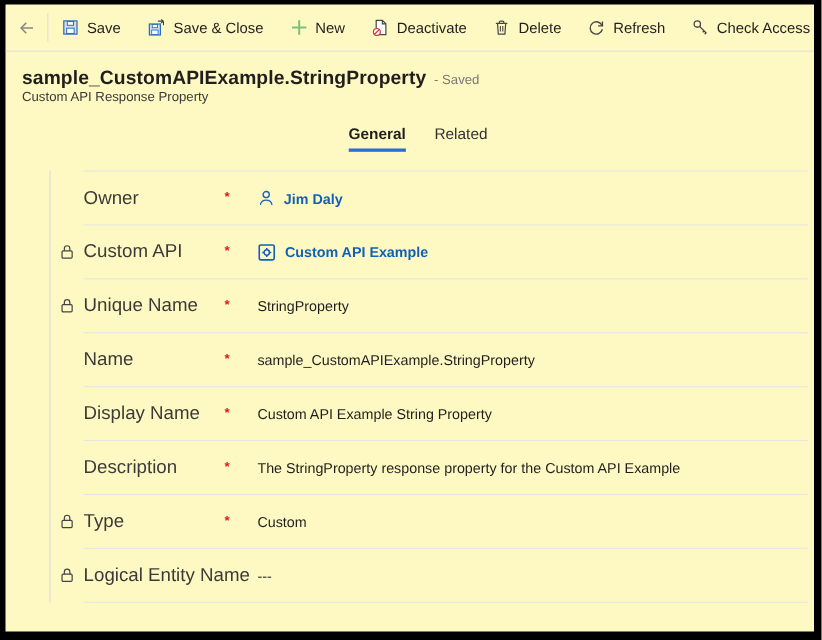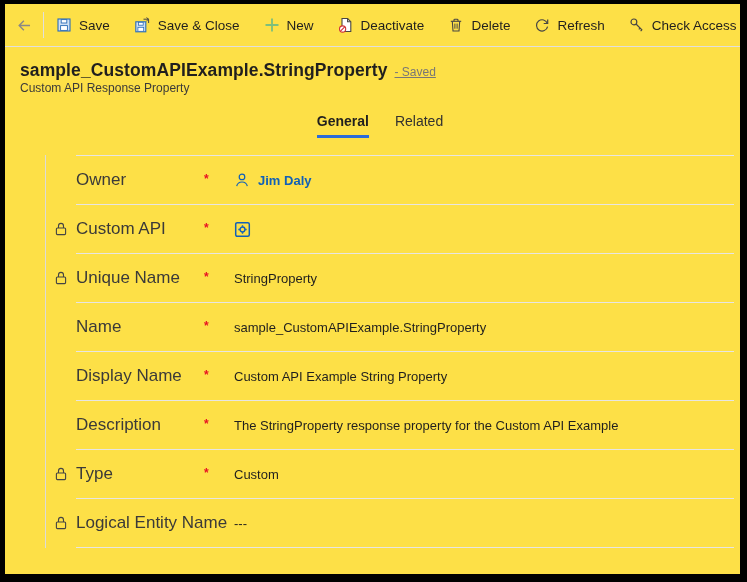--- a/index.html
+++ b/index.html
@@ -20,21 +20,21 @@
   html,body{background:#fff;}
   body{
     font-family:"Liberation Sans", sans-serif;
     color:var(--ink);
     width:747px;height:582px;overflow:hidden;
   }
   .frame{
     width:747px;height:582px;
     border-left:5px solid #000;border-top:4px solid #000;
     border-right:7px solid #000;border-bottom:8px solid #000;
-    background:#fde047;overflow:hidden;
+    background:#fef9c3;overflow:hidden;
   }
   
   .toolbar{
     height:43px;display:flex;align-items:center;
     border-bottom:1px solid var(--toolbar-border);
     white-space:nowrap;
   }
   .back-btn{
     width:38px;height:42px;display:flex;align-items:center;justify-content:center;
     background:none;border:none;cursor:pointer;flex:0 0 auto;
@@ -46,21 +46,21 @@
     font-family:"Liberation Sans", sans-serif;
     font-size:13.5px;color:var(--ink);
     padding:0 12px;height:42px;flex:0 0 auto;
   }
   .tb-btn:first-of-type{margin-left:8px;}
   .tb-btn .ic{display:flex;align-items:center;}
   
   .header{padding:13px 0 0 15px;}
   .title-row{display:flex;align-items:baseline;gap:7px;}
   .page-title{font-size:17.5px;font-weight:bold;color:var(--ink);letter-spacing:.1px;}
-  .save-status{font-size:12px;color:var(--muted);text-decoration:underline;}
+  .save-status{font-size:12px;color:var(--muted);}
   .subtitle{font-size:12px;color:var(--label);margin-top:0;}
   .tabs{display:flex;gap:26px;margin-top:18px;justify-content:center;}
   .tab{
     font-size:14px;color:#323130;padding-bottom:6px;cursor:pointer;
     border-bottom:3px solid transparent;
   }
   .tab.active{font-weight:bold;color:var(--ink);border-bottom-color:var(--accent);}
   
   .panel{
     margin:17px 6px 0 40px;
@@ -220,20 +220,21 @@
         <span class="flabel">Custom API</span>
         <span class="req">*</span>
         <span class="value">
           <span class="vicon">
             <svg width="17" height="17" viewBox="0 0 16 16">
               <rect x="1.6" y="1.6" width="12.8" height="12.8" rx="1.4" fill="none" stroke="#1160b7" stroke-width="1.4"></rect>
               <circle cx="8" cy="8" r="2.3" fill="none" stroke="#1160b7" stroke-width="1.3"></circle>
               <path d="M8 4.1 V5.5 M8 10.5 V11.9 M4.1 8 H5.5 M10.5 8 H11.9" stroke="#1160b7" stroke-width="1.3"></path>
             </svg>
           </span>
+          <a class="vlink">Custom API Example</a>
         </span>
       </div>
     </div>
 
     <div class="row">
       <div class="inner">
         <span class="lock">
           <svg width="12" height="14" viewBox="0 0 12 14">
             <rect x="1.4" y="6" width="9.2" height="6.6" rx="1" fill="none" stroke="#444" stroke-width="1.1"></rect>
             <path d="M3.5 6 V3.9 a2.5 2.5 0 0 1 5 0 V6" fill="none" stroke="#444" stroke-width="1.1"></path>

